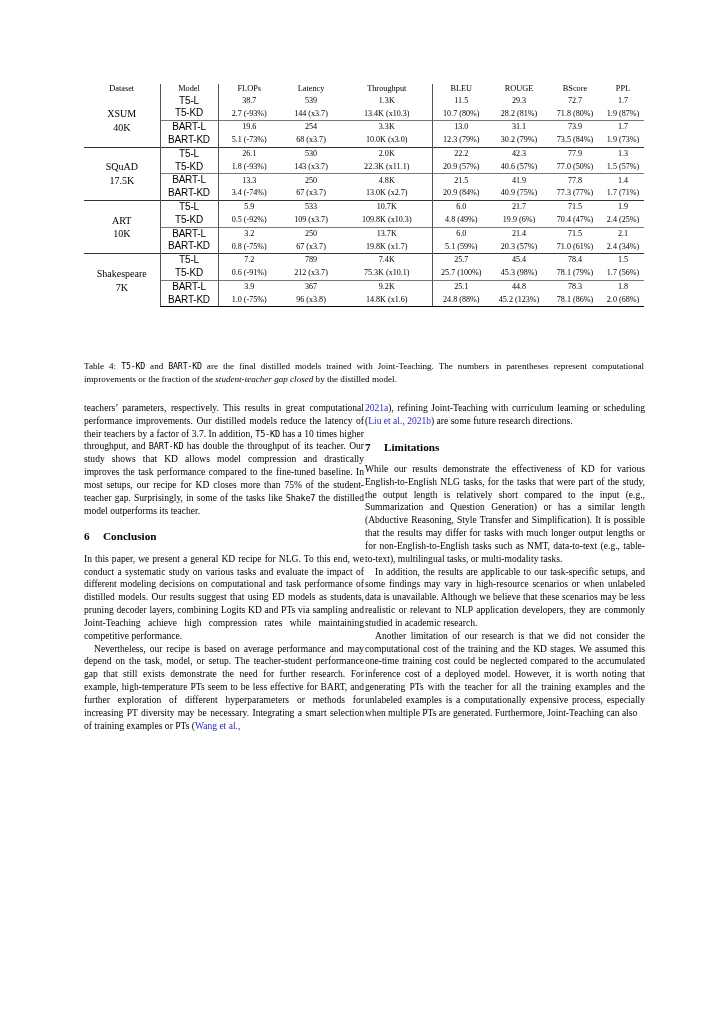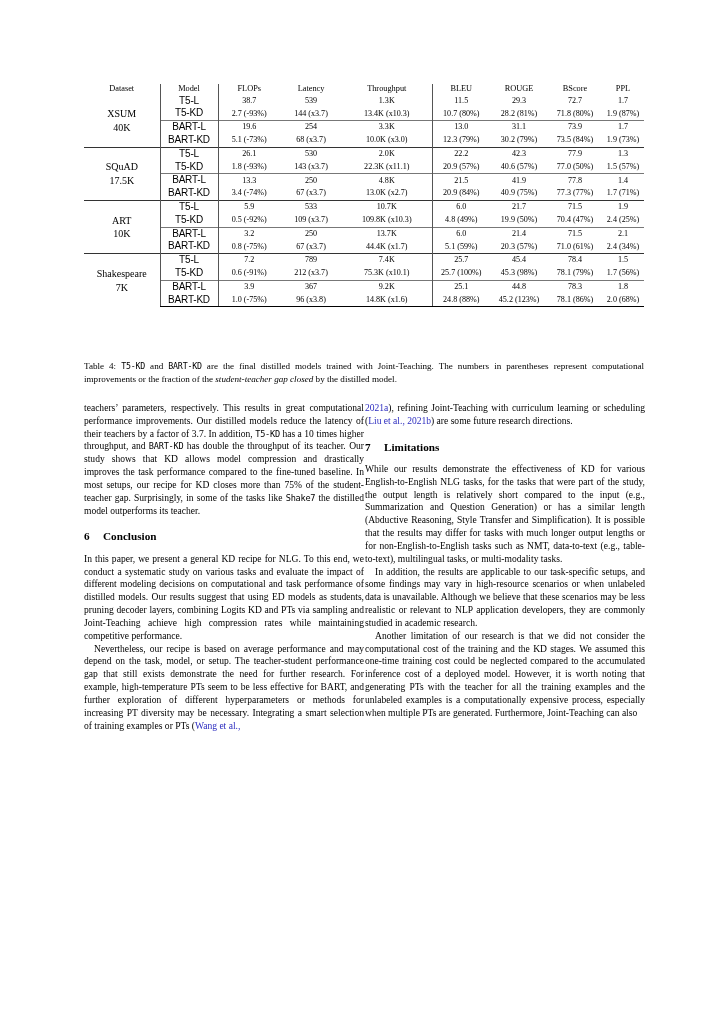--- a/index.html
+++ b/index.html
@@ -241,39 +241,39 @@
             <td class="cell-pad nowrap">21.7</td>
             <td class="cell-pad nowrap">71.5</td>
             <td class="cell-pad nowrap">1.9</td>
           </tr>
           <tr>
             <td class="model-cell vline-l cell-pad">T5-KD</td>
             <td class="cell-pad nowrap vline-l">0.5 (-92%)</td>
             <td class="cell-pad nowrap">109 (x3.7)</td>
             <td class="cell-pad nowrap">109.8K (x10.3)</td>
             <td class="cell-pad nowrap vline-l">4.8 (49%)</td>
-            <td class="cell-pad nowrap">19.9 (50%)</td>
+            <td class="cell-pad nowrap">19.9 (6%)</td>
             <td class="cell-pad nowrap">70.4 (47%)</td>
             <td class="cell-pad nowrap">2.4 (25%)</td>
           </tr>
           <tr class="group-sep">
             <td class="model-cell vline-l cell-pad">BART-L</td>
             <td class="cell-pad nowrap vline-l">3.2</td>
             <td class="cell-pad nowrap">250</td>
             <td class="cell-pad nowrap">13.7K</td>
             <td class="cell-pad nowrap vline-l">6.0</td>
             <td class="cell-pad nowrap">21.4</td>
             <td class="cell-pad nowrap">71.5</td>
             <td class="cell-pad nowrap">2.1</td>
           </tr>
           <tr>
             <td class="model-cell vline-l cell-pad">BART-KD</td>
             <td class="cell-pad nowrap vline-l">0.8 (-75%)</td>
             <td class="cell-pad nowrap">67 (x3.7)</td>
-            <td class="cell-pad nowrap">44.4K (x1.7)</td>
+            <td class="cell-pad nowrap">19.8K (x1.7)</td>
             <td class="cell-pad nowrap vline-l">5.1 (59%)</td>
             <td class="cell-pad nowrap">20.3 (57%)</td>
             <td class="cell-pad nowrap">71.0 (61%)</td>
             <td class="cell-pad nowrap">2.4 (34%)</td>
           </tr>
           <tr class="block-sep">
             <td class="dataset-cell" rowspan="4">
               <div>Shakespeare</div>
               <div>7K</div>
             </td>

